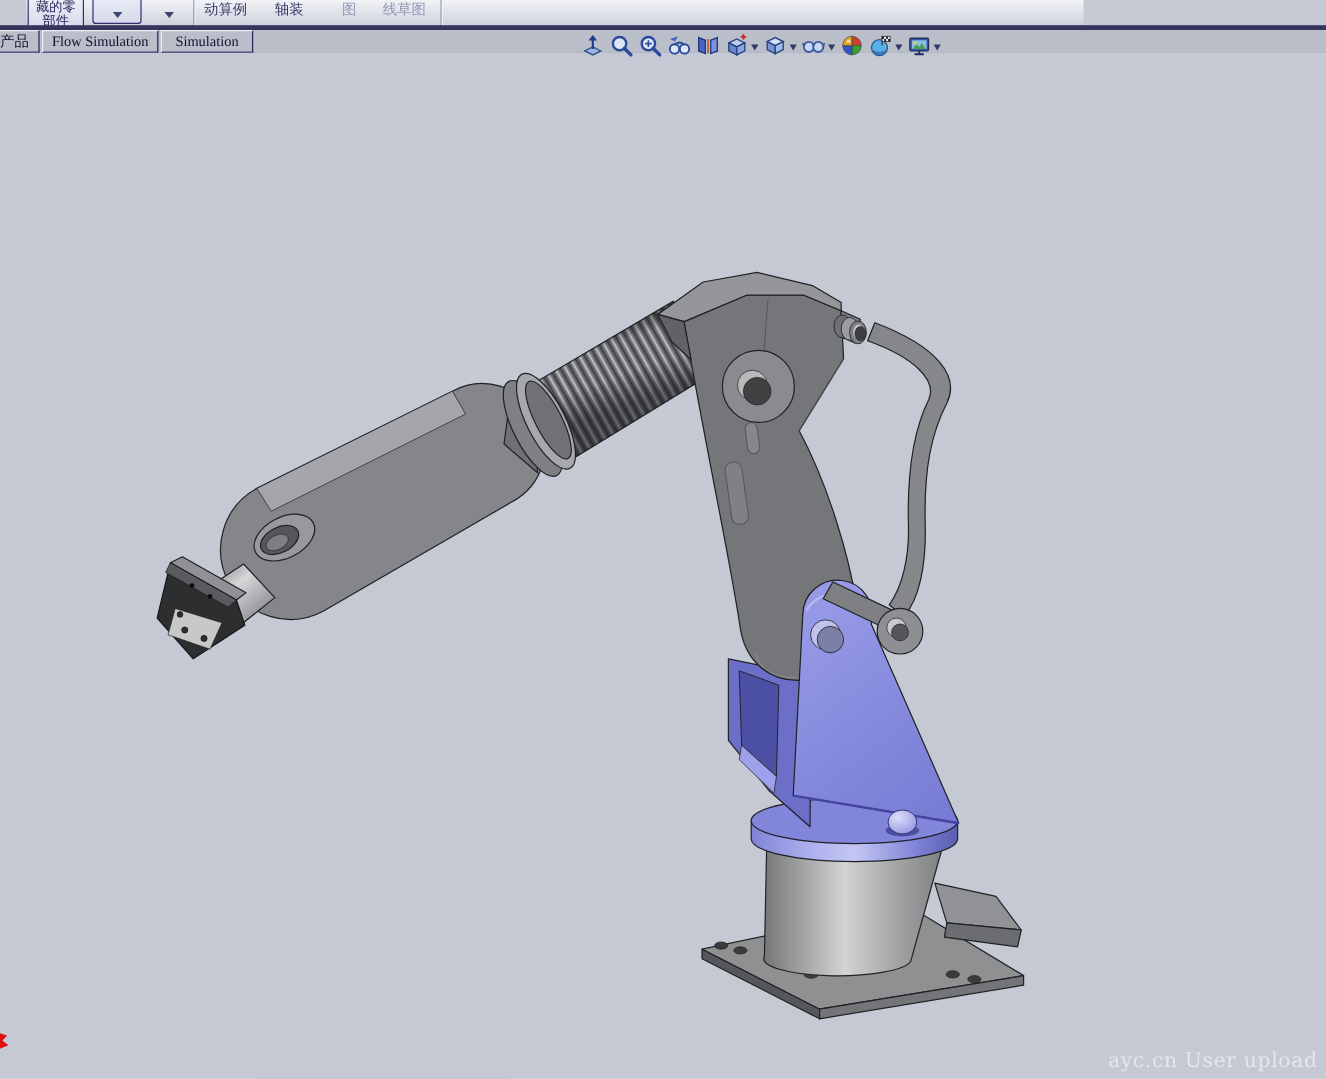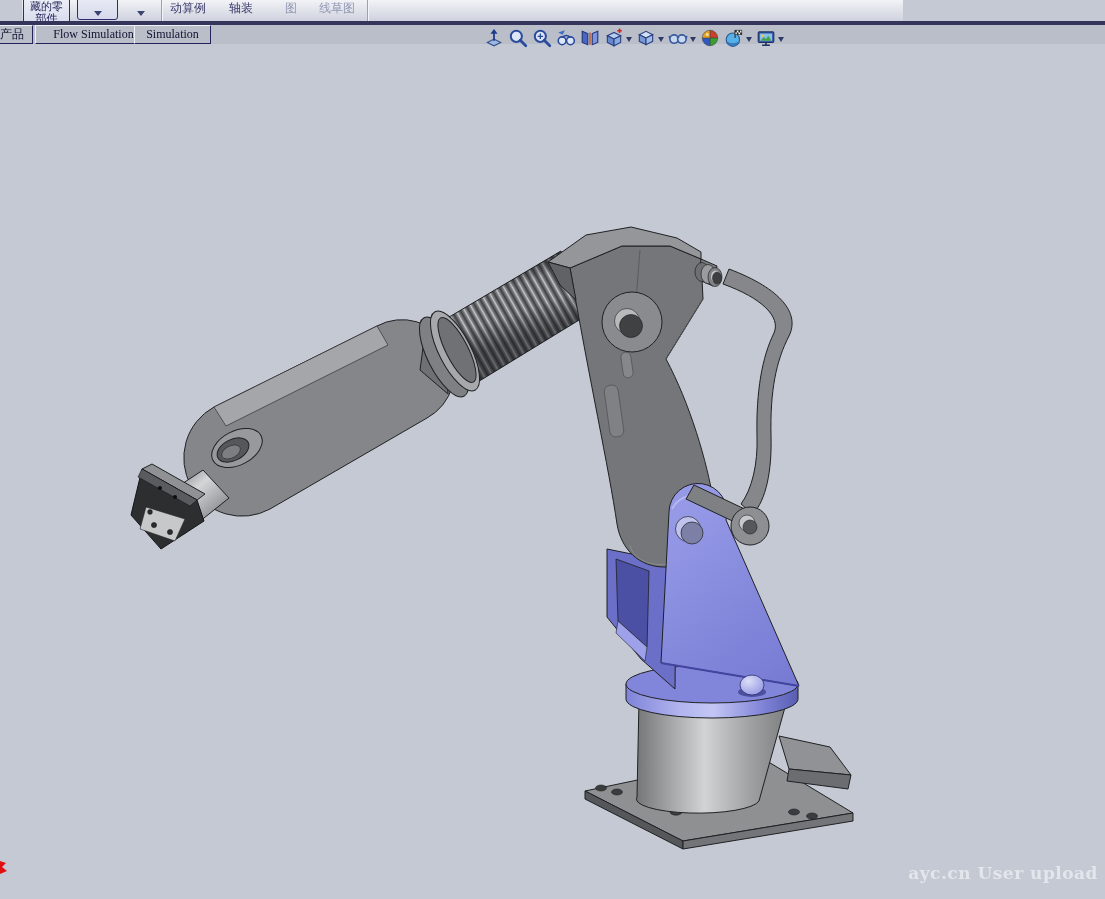--- a/index.html
+++ b/index.html
@@ -27,35 +27,35 @@
   .vsep{position:absolute;top:0;height:22px;width:0;border-left:1px solid #9aa0b8;border-right:1px solid #f2f4fa;}
   .s1{left:139px;} .s2{left:345px;}
   .navband{position:absolute;left:0;top:21px;width:1105px;height:4px;background:#35355c;}
 
   
   .tabrow{position:absolute;left:0;top:25px;width:1105px;height:19px;background:#b9bec9;
           border-bottom:1px solid #9298a6;font-family:Liberation Serif, serif;}
   .tab{position:absolute;top:0;height:17px;box-sizing:content-box;background:#b9bec9;
        border:1px solid;border-color:#eef0f6 #23235c #23235c #eef0f6;color:#101030;
        font-size:12px;line-height:16px;text-align:center;cursor:default;}
-  .t1{left:-9px;width:40px;} .t2{left:35px;width:95px;padding-left:10px;} .t3{left:134px;width:75px;}
+  .t1{left:-9px;width:40px;} .t2{left:35px;width:95px;} .t3{left:134px;width:75px;}
 
   
   .viewport{position:absolute;left:0;top:44px;width:1105px;height:855px;background:#c4c9d3;}
   .model{position:absolute;left:0;top:-44px;width:1105px;height:899px;}
 
   
   .headsup{position:absolute;left:482px;top:-17px;height:22px;display:flex;align-items:center;}
   .hicon{width:20px;height:20px;margin:0 2px;display:inline-block;}
   .hicon svg{width:20px;height:20px;display:block;}
   .hdd{display:inline-block;width:0;height:0;border-left:3.5px solid transparent;
        border-right:3.5px solid transparent;border-top:5px solid #2f3b66;margin:3px 2px 0 0;}
 
-  .watermark{position:absolute;right:7px;bottom:16px;font-family:"DejaVu Serif","Liberation Serif",serif;
-             font-weight:bold;font-size:17px;color:#e6e9ee;opacity:.92;letter-spacing:.5px;}
+  .watermark{position:absolute;right:7px;bottom:5px;font-family:"DejaVu Serif","Liberation Serif",serif;
+             font-weight:normal;font-size:17px;color:#e6e9ee;opacity:.92;letter-spacing:.5px;}
   .redmark{position:absolute;left:0;top:814px;width:12px;height:22px;}
 </style>
 </head>
 <body>
 
 <div class="stage">
 
   <div class="row1">
     <button class="tbtn btn1">
       <span>藏的零</span>

